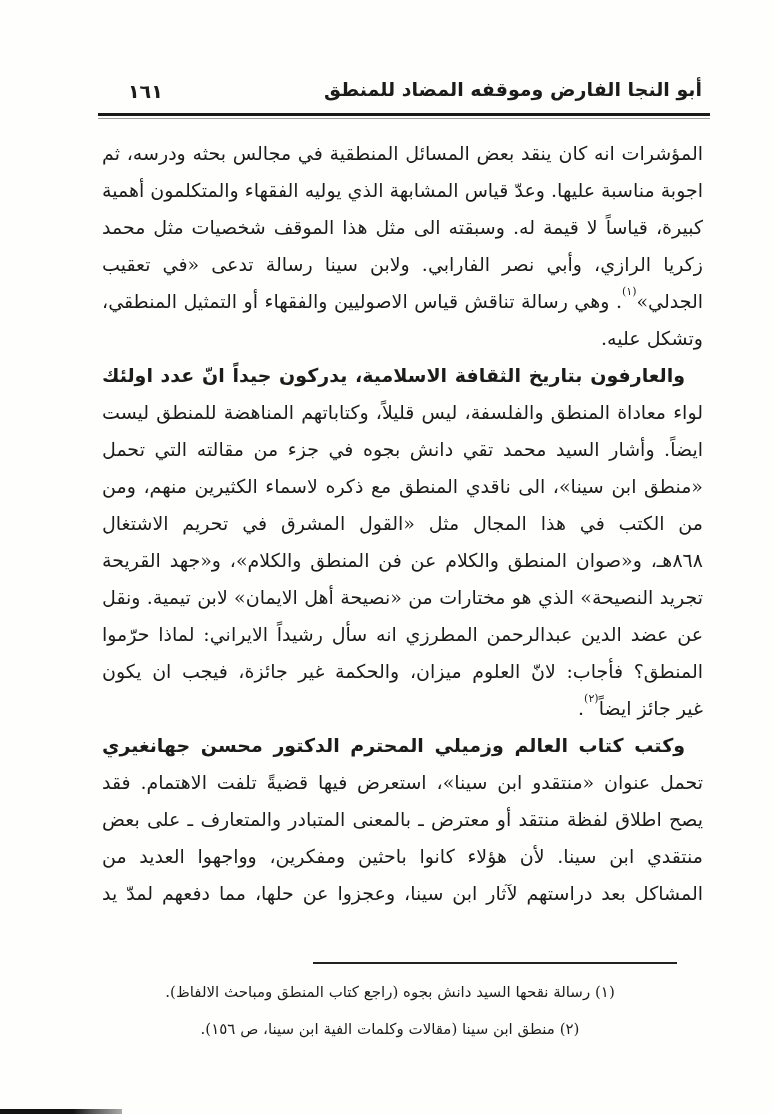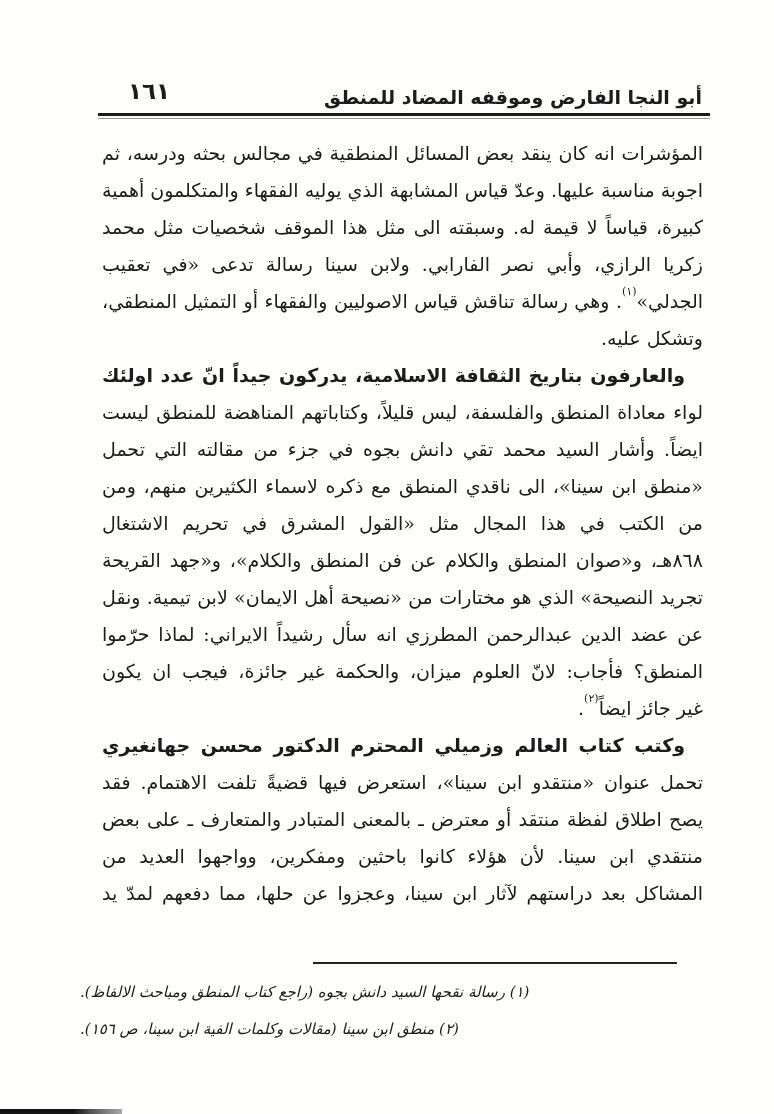--- a/index.html
+++ b/index.html
@@ -15,27 +15,26 @@
     direction: rtl;
   }
   .header-title {
     position: absolute;
     top: 72px;
     right: 72px;
     font-size: 19px;
     font-weight: bold;
     line-height: 34px;
     white-space: nowrap;
-    margin-top: 8px;
   }
   .page-number {
     position: absolute;
     top: 74px;
     left: 128px;
-    font-size: 23px;
+    font-size: 19px;
     font-weight: bold;
     line-height: 34px;
   }
   .header-rule {
     position: absolute;
     top: 113px;
     right: 64px;
     width: 612px;
   }
   .header-rule .thick { height: 3px; background: #1a1a1a; }
@@ -73,23 +72,22 @@
   .footnotes {
     position: absolute;
     top: 974px;
     right: 74px;
     width: 620px;
     font-size: 15px;
   }
   .footnote {
     line-height: 37px;
     height: 37px;
-    text-align: left;
+    text-align: center;
     overflow: hidden;
-    font-style: italic;
   }
   .scan-artifact {
     position: absolute;
     bottom: 0;
     left: 0;
     width: 122px;
     height: 5px;
     background: linear-gradient(to right, #141414 0%, #141414 60%, #555 75%, #aaa 100%);
   }
 </style>

